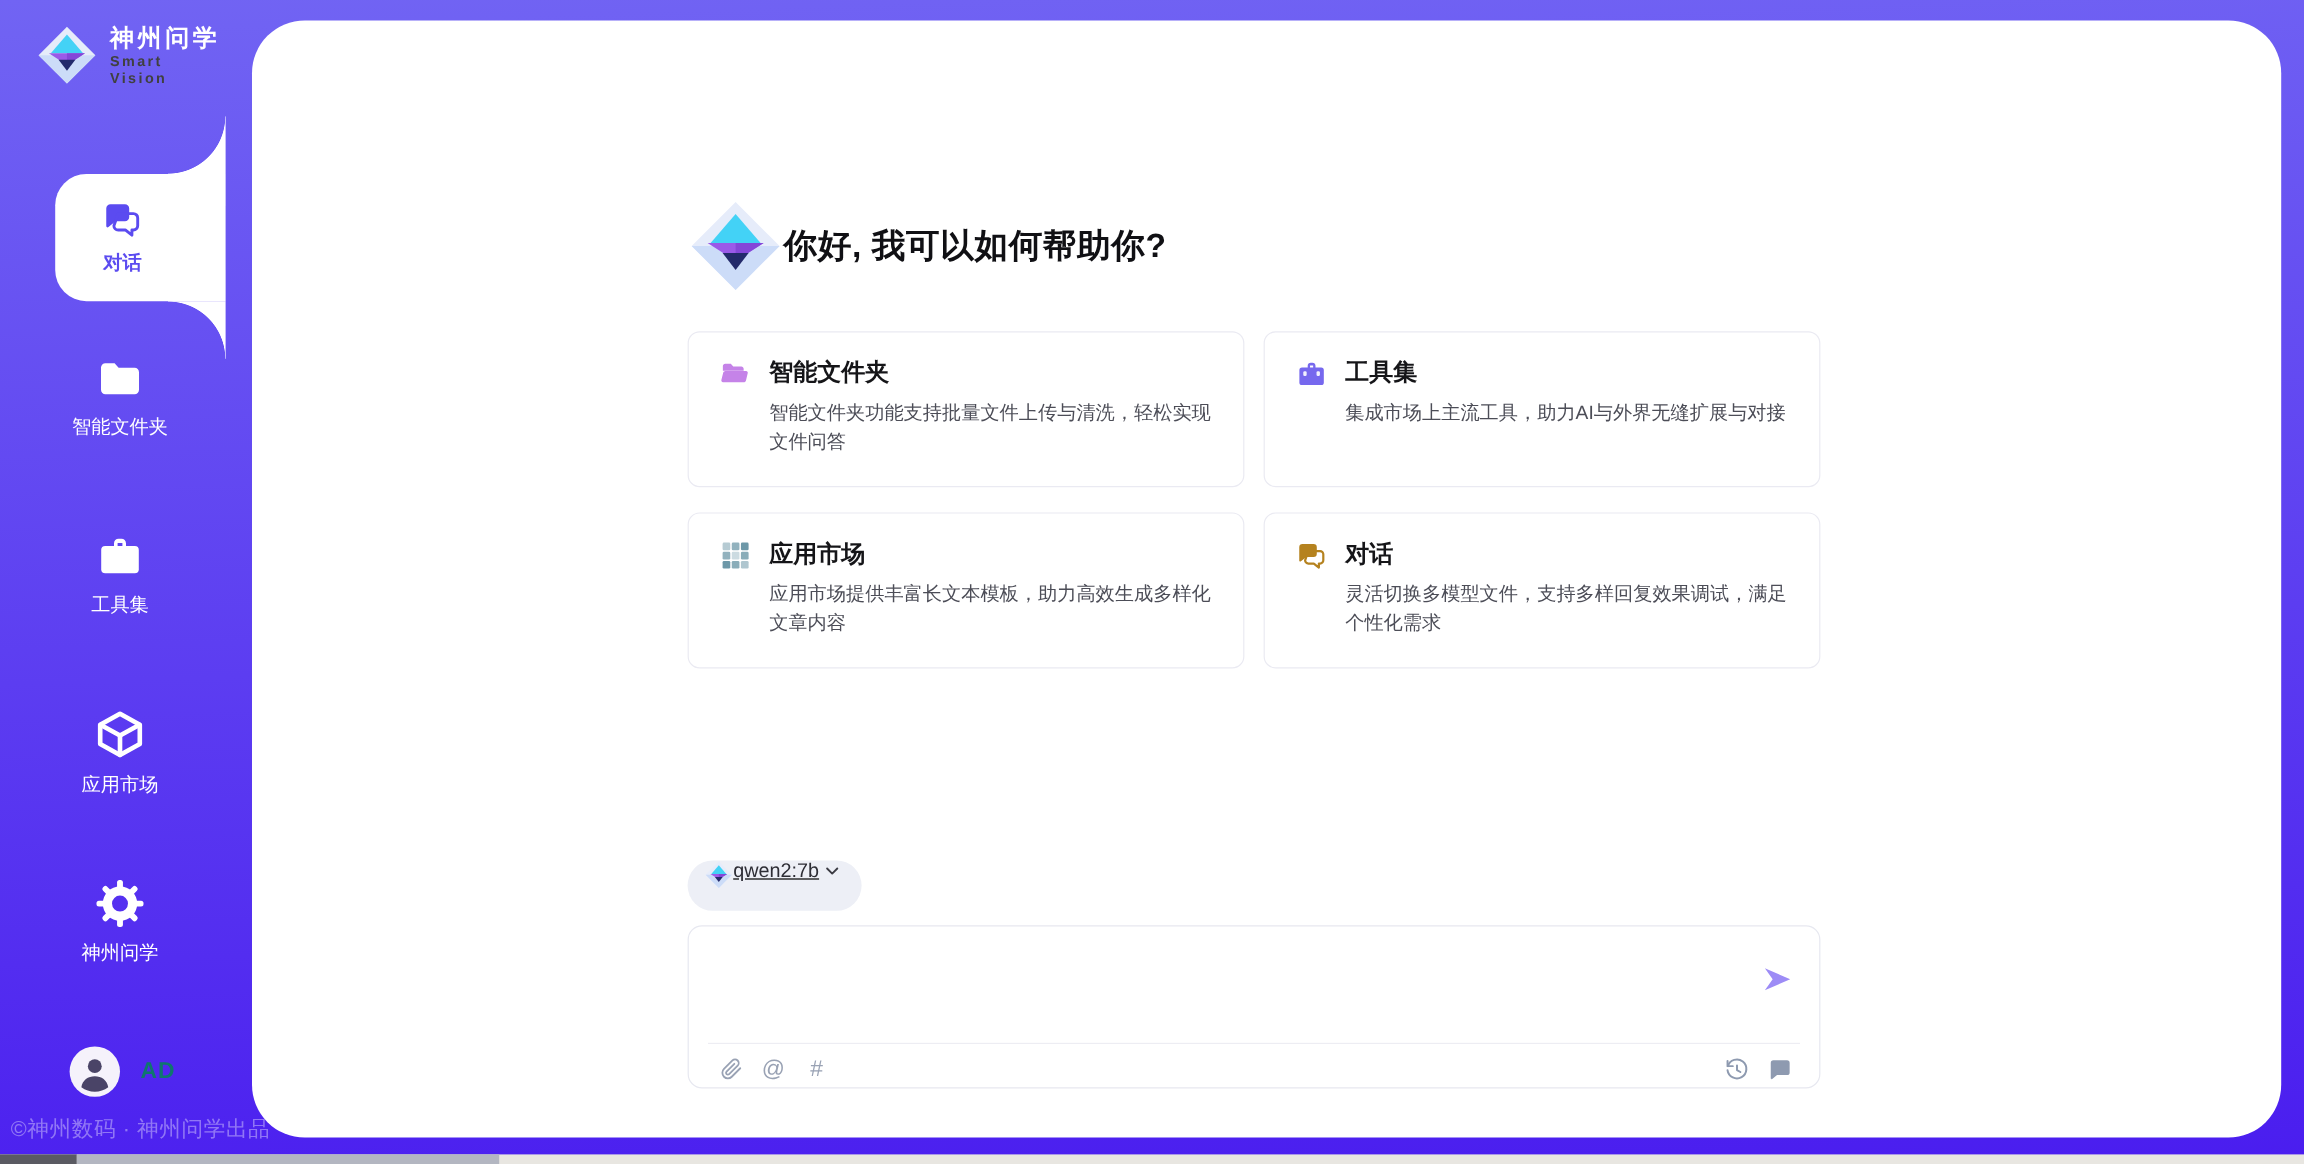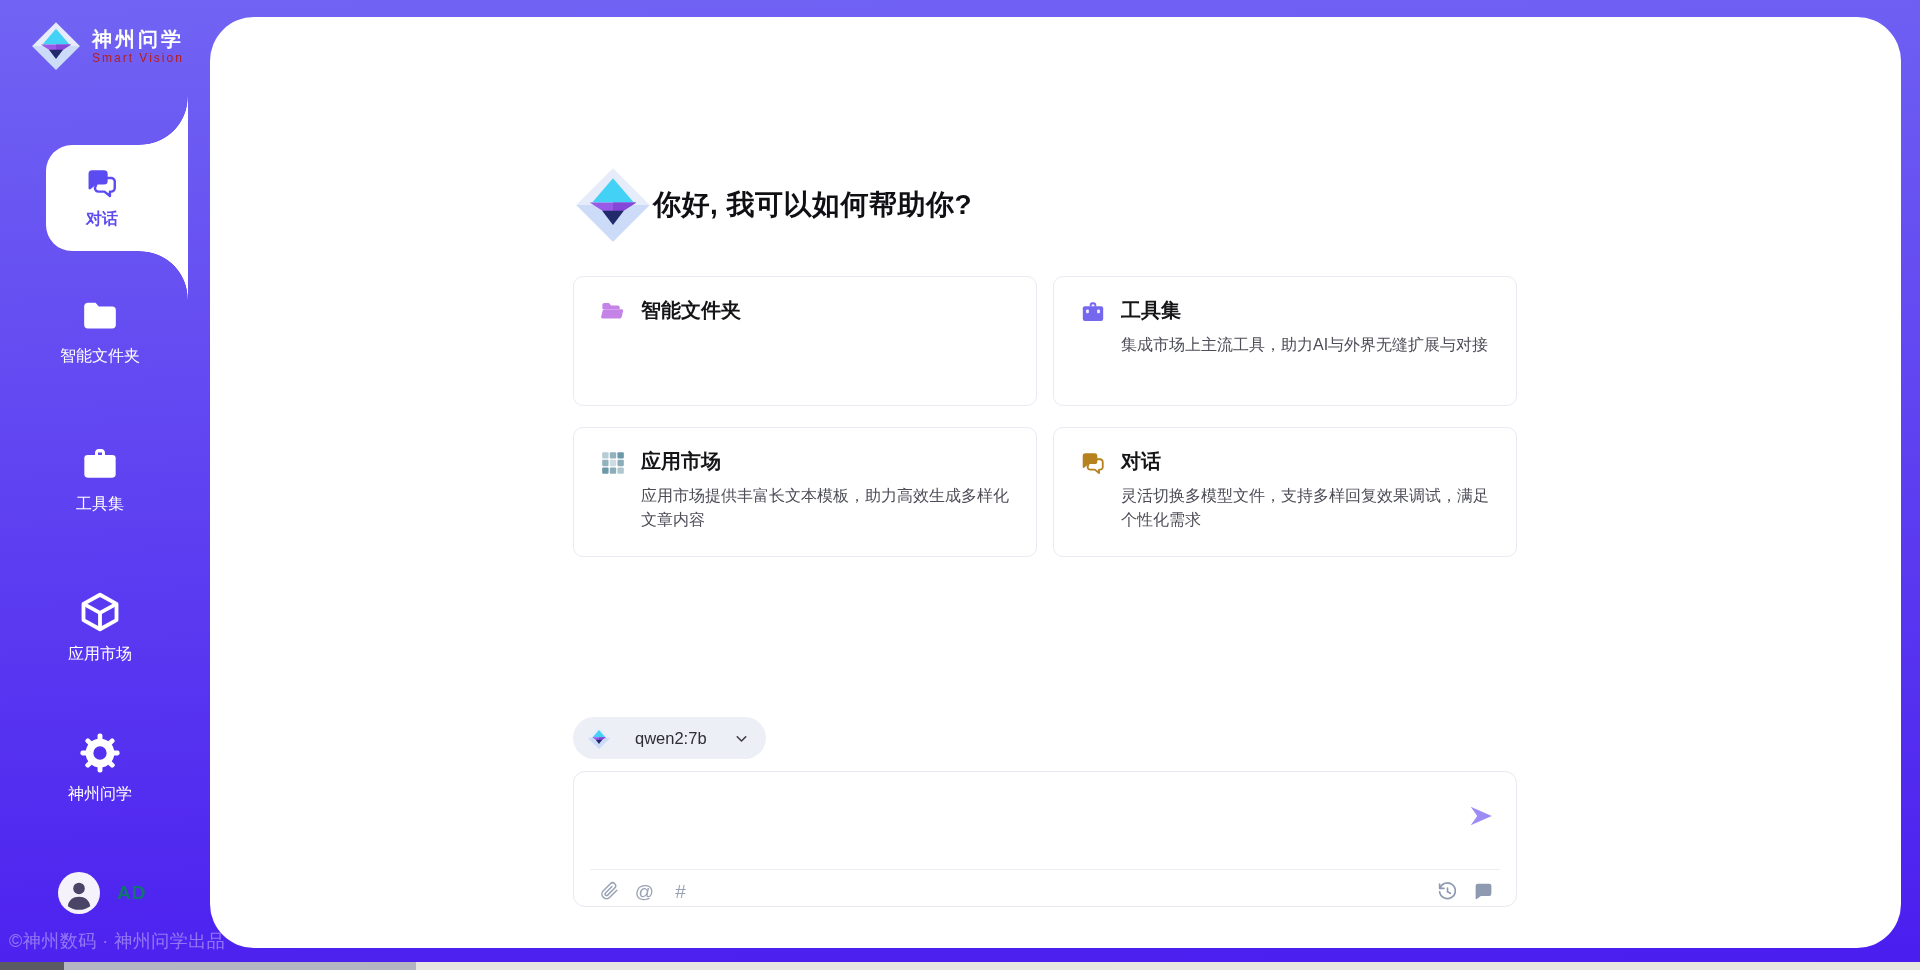--- a/index.html
+++ b/index.html
@@ -8,21 +8,21 @@
     width:1920px; height:970px; overflow:hidden; position:relative;
     font-family:"Liberation Sans", sans-serif;
     background:linear-gradient(178deg,#7164f3 0%, #5c3df1 55%, #4a1def 100%);
   }
 
   
   .sidebar { position:absolute; left:0; top:0; width:188px; height:970px; }
   .brand { position:absolute; top:20px; left:30px; display:flex; align-items:center; gap:10px; }
   .brand-logo { width:52px; height:52px; }
   .brand-name { font-size:20px; font-weight:700; color:#fff; letter-spacing:3px; line-height:1.15; }
-  .brand-sub { font-size:12px; color:#b91c1c; letter-spacing:2px; font-weight:400; }
+  .brand-sub { font-size:12px; color:#404040; letter-spacing:2px; font-weight:700; }
 
   .tab { position:absolute; top:145px; left:46px; right:0; height:106px;
          background:#fff; border-radius:26px 0 0 26px; }
   .tab::before { content:""; position:absolute; right:0; top:-48px; width:48px; height:48px;
     background:radial-gradient(circle 48px at 0 0, rgba(0,0,0,0) 47.4px, #fff 48px); }
   .tab::after { content:""; position:absolute; right:0; bottom:-48px; width:48px; height:48px;
     background:radial-gradient(circle 48px at 0 100%, rgba(0,0,0,0) 47.4px, #fff 48px); }
   .tab-inner { position:absolute; left:0; top:0; width:112px; height:100%;
     display:flex; flex-direction:column; align-items:center; justify-content:center; gap:9px;
     color:#5b4bf0; cursor:pointer; }
@@ -54,21 +54,21 @@
     grid-template-columns:1fr 1fr; column-gap:16px; row-gap:21px; }
   .card { height:130px; background:#fff; border:1px solid #eaeaf2; border-radius:10px;
     padding:20px 26px; display:flex; gap:15px; cursor:pointer; }
   .card-icon { width:26px; height:26px; flex:none; margin-top:2px; }
   .card-title { margin:0 0 9px; font-size:20px; font-weight:700; color:#151518; }
   .card-desc { margin:0; font-size:16px; color:#4c4d57; line-height:1.5; }
   .c-folder { color:#c583e8; } .c-tool { color:#7668ee; }
   .c-grid { color:#6d98a8; } .c-chat { color:#b5821f; }
 
   .pill { position:absolute; top:700px; left:0; height:42px; border-radius:21px;
-    background:#edeff6; display:flex; align-items:center; gap:24px; padding:0 16px 0 14px; cursor:pointer; }
+    background:#edeff6; display:flex; gap:0; padding:0 16px 0 14px; cursor:pointer;text-decoration:underline; }
   .pill-logo { width:24px; height:24px; }
   .pill-label { font-size:16.5px; color:#2d2d35; }
   .pill-chevron { width:17px; height:17px; margin-left:2px; }
 
   .composer { position:absolute; top:754px; left:0; width:944px; height:136px;
     border:1px solid #e7e8f0; border-radius:12px; background:#fff; }
   .composer textarea { position:absolute; top:14px; left:24px; width:840px; height:72px;
     border:0; outline:0; resize:none; background:transparent;
     font-family:"Liberation Sans", sans-serif; font-size:17px; color:#33343c; }
   .composer textarea::placeholder { color:#b2b5c1; }
@@ -197,20 +197,21 @@
     </div>
 
     <div class="cards">
       <div class="card">
         <svg class="card-icon c-folder" viewBox="0 0 24 24">
           <path d="M2.2 5.6c0-1 .8-1.8 1.8-1.8h4.3l1.9 2.1h6.2c1 0 1.8.8 1.8 1.8v1.5H2.2z" fill="currentColor"></path>
           <path d="M4.2 9.4h15.9c.85 0 1.45.8 1.25 1.6l-1.35 5.6c-.2.8-.9 1.4-1.75 1.4H2.3c-.85 0-1.45-.8-1.25-1.6l1.4-5.6c.2-.8.9-1.4 1.75-1.4z" fill="currentColor"></path>
         </svg>
         <div>
           <p class="card-title">智能文件夹</p>
+          <p class="card-desc">智能文件夹功能支持批量文件上传与清洗，轻松实现文件问答</p>
         </div>
       </div>
 
       <div class="card">
         <svg class="card-icon c-tool" viewBox="0 0 24 24">
             <use href="#toolbox"></use>
           </svg>
         <div>
           <p class="card-title">工具集</p>
           <p class="card-desc">集成市场上主流工具，助力AI与外界无缝扩展与对接</p>

